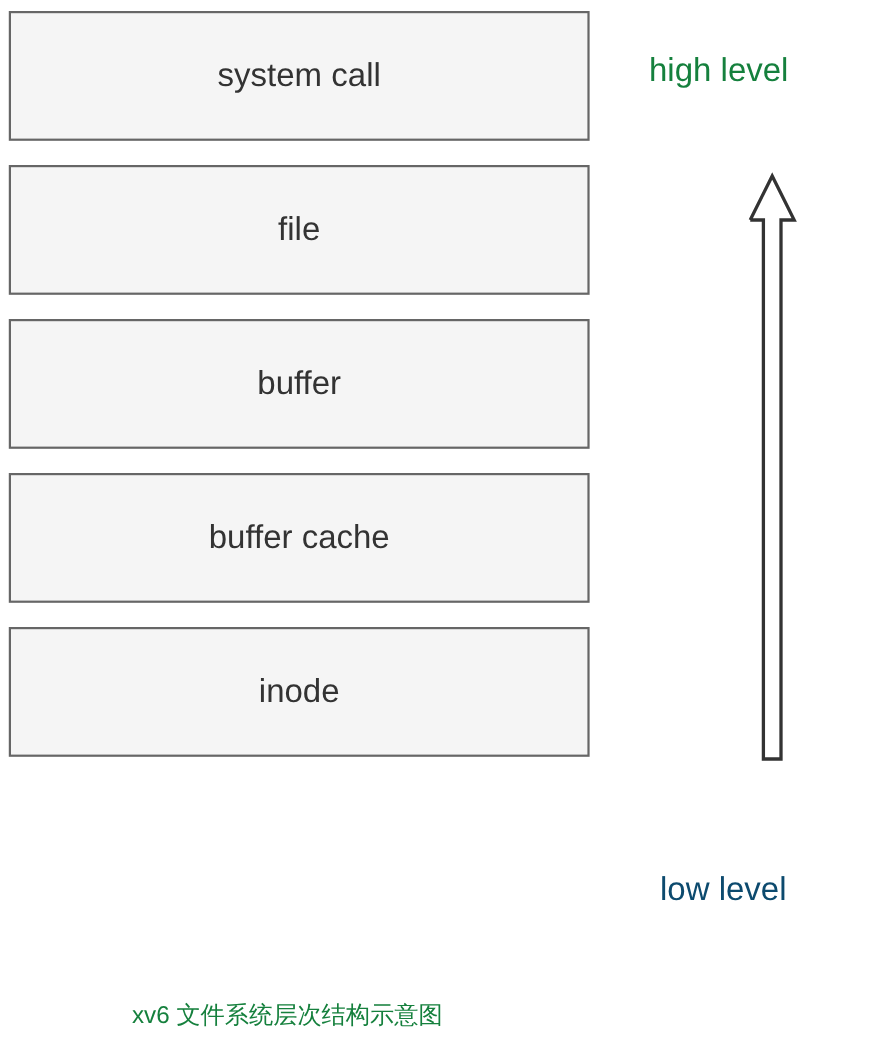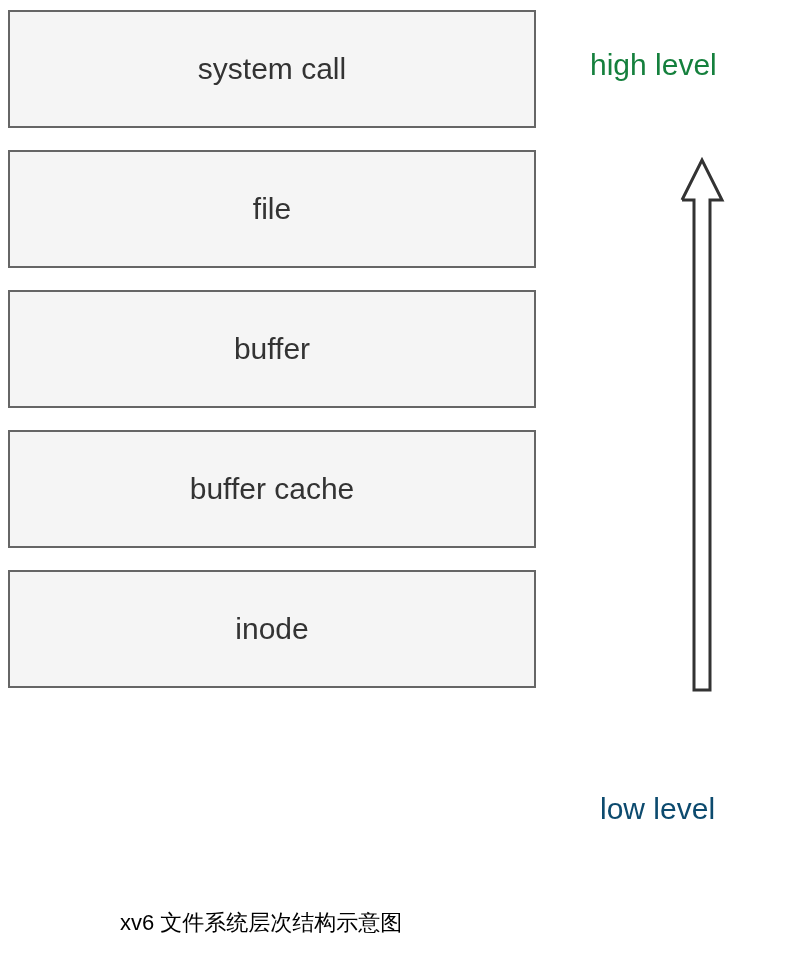--- a/index.html
+++ b/index.html
@@ -64,21 +64,21 @@
     .arrow-svg {
       position: absolute;
       top: 140px;
       left: 92px;
     }
     .caption {
       position: absolute;
       left: 120px;
       top: 908px;
       font-size: 22px;
-      color: #000000;
+      color: #15803d;
     }
   </style>
 </head>
 <body>
 
 <div class="diagram-container">
   <div class="layers-column">
     <div class="layer-box">
       <span class="layer-label">system call</span>
     </div>

